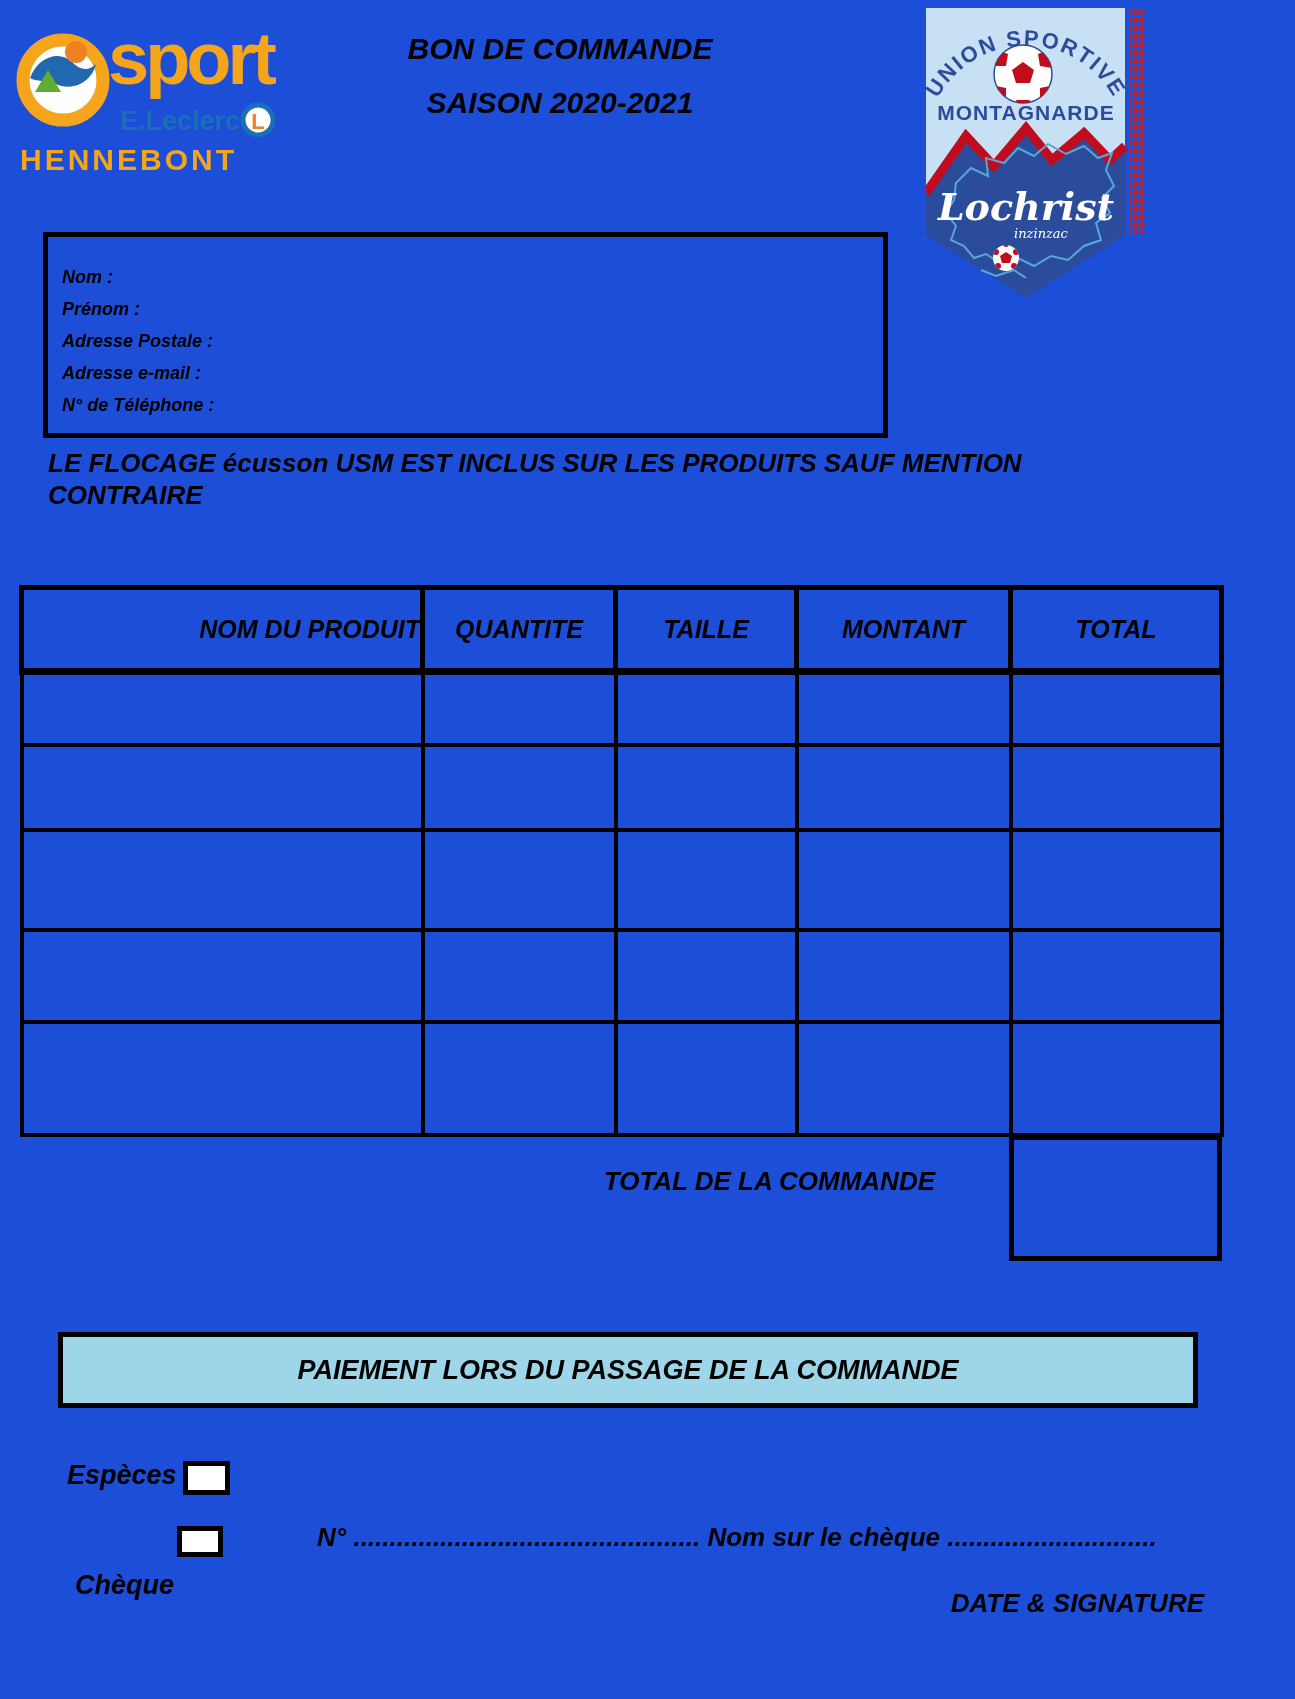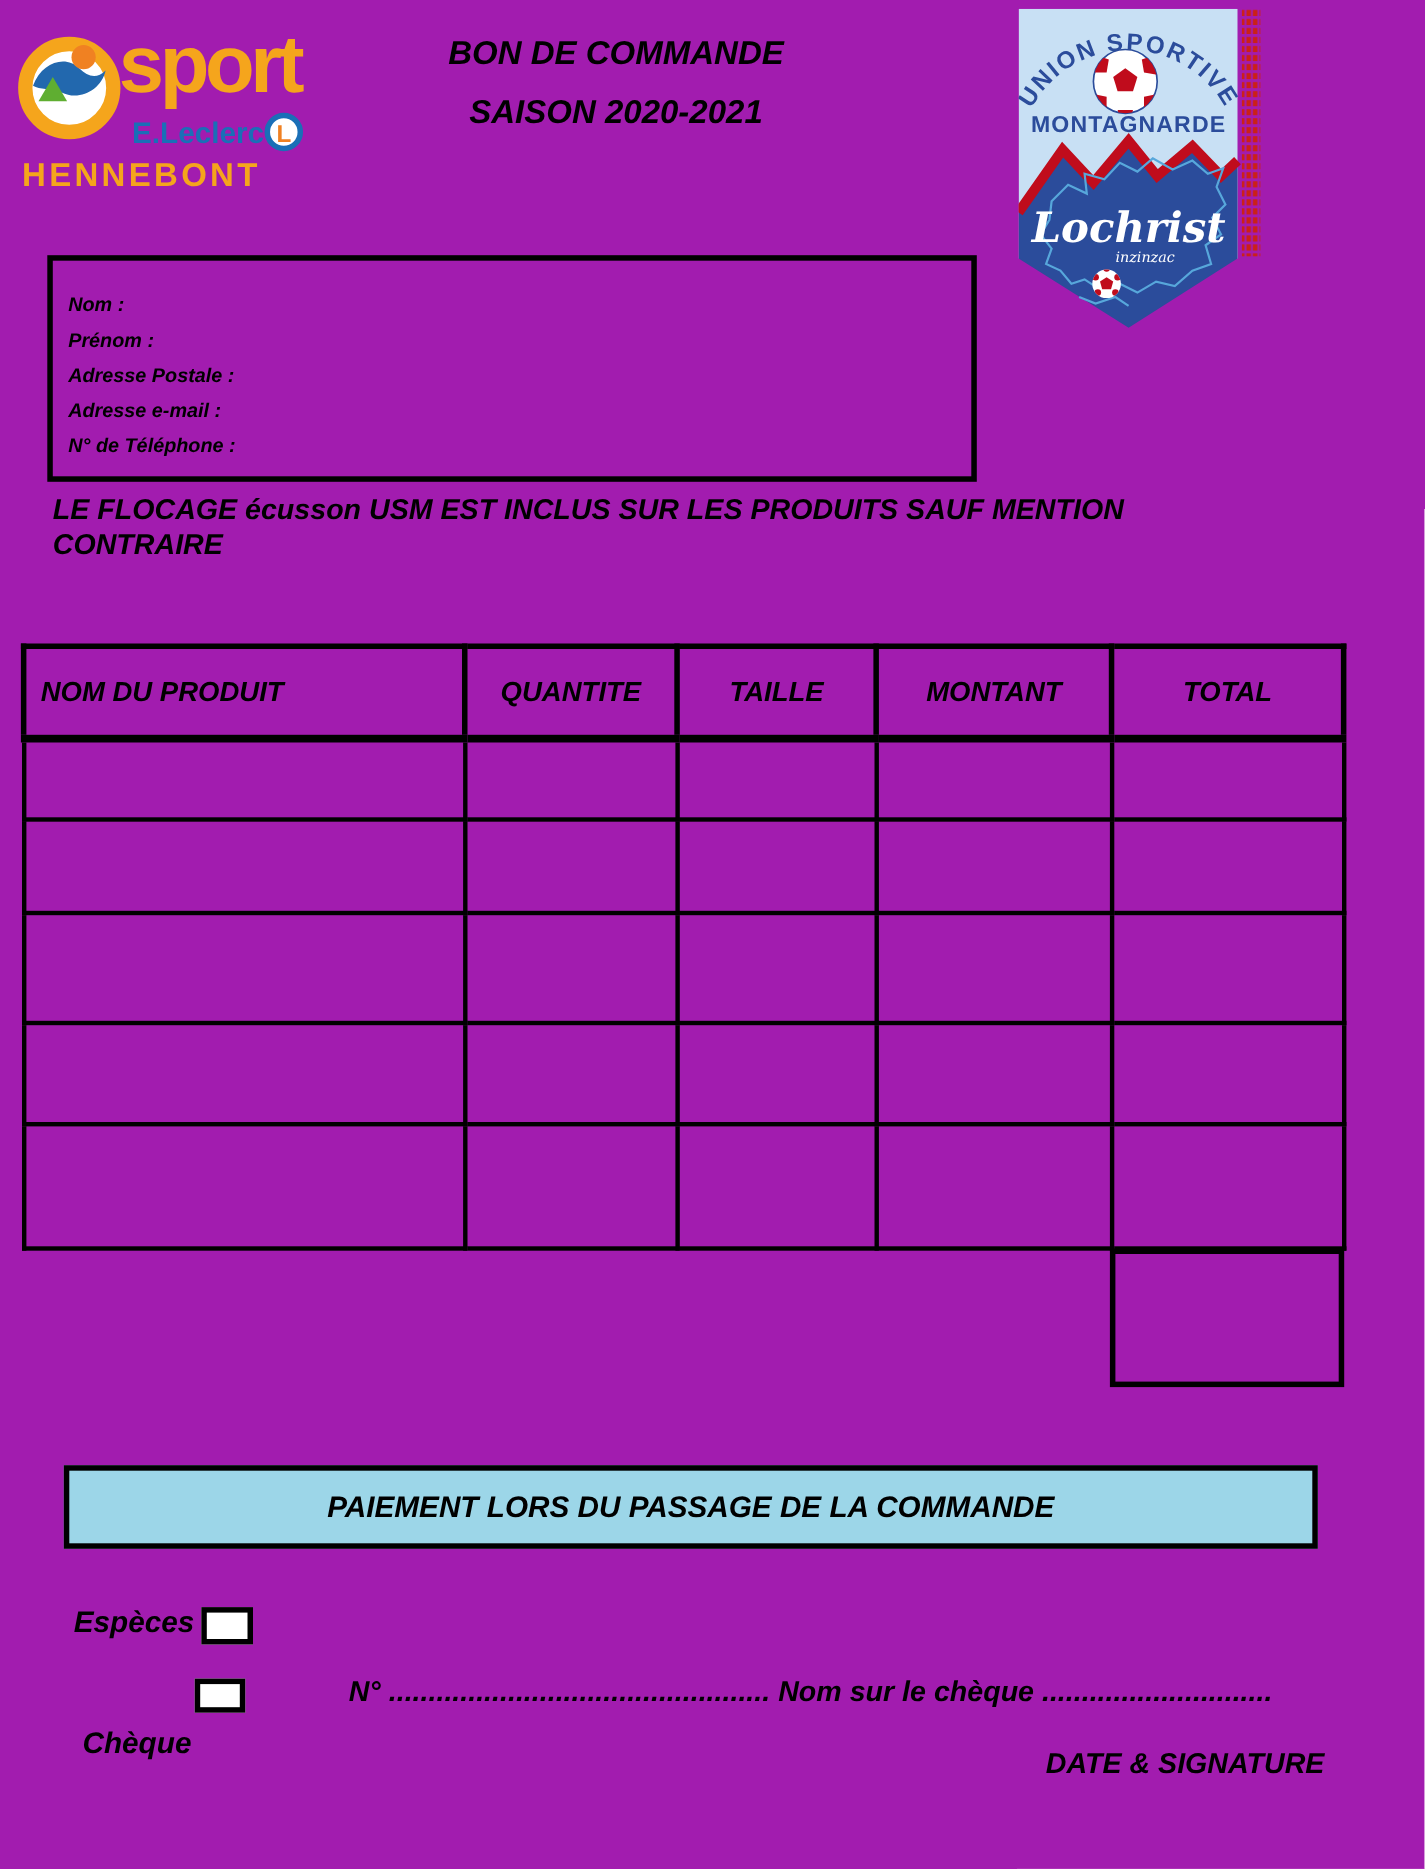--- a/index.html
+++ b/index.html
@@ -1,16 +1,16 @@
 <!DOCTYPE html>
 <html style="--orange: #F5A51C; --orange2: #F08122; --leclerc-blue: #1A6FB7; --wave-blue: #2268AE; --green: #5FAE31; --navy: #2B4C9B; --light-blue: #C8E0F4; --sky: #57A7DB; --red: #C00C1C; --red2: #CB2017; --banner-bg: #9CD6E8;"><head>
 <meta charset="utf-8">
 <style>
   html,body{margin:0;padding:0;background:#fff;}
-  #page{position:relative;width:1295px;height:1699px;background:#a21caf;overflow:hidden;
+  #page{position:relative;width:1295px;height:1699px;background:#1d4ed8;overflow:hidden;
         font-family:"Liberation Sans",sans-serif;color:#000;}
   .abs{position:absolute;}
   .bi{font-weight:bold;font-style:italic;}
   svg{font-family:"Liberation Sans",sans-serif;}
 
   
   #title-block{left:330px;top:32px;width:460px;text-align:center;}
   #title-block .t1{font-size:30px;}
   #title-block .t2{font-size:30px;margin-top:20px;}
   #hennebont{left:20px;top:143px;font-size:30px;font-weight:bold;letter-spacing:3px;color:var(--orange);}
@@ -21,21 +21,21 @@
   #customer-box .field{font-size:18px;font-weight:bold;font-style:italic;line-height:32px;}
 
   
   #notice{left:48px;top:447px;width:1030px;font-size:26px;line-height:32px;}
 
   
   #order-table{left:19px;top:585px;border-collapse:collapse;table-layout:fixed;}
   #order-table td{border:4px solid #000;padding:0;}
   #order-table tr.head td{border:5px solid #000;border-bottom:7px solid #000;
       font-weight:bold;font-style:italic;font-size:25px;text-align:center;vertical-align:middle;height:78px;}
-  #order-table tr.head td.first{text-align:left;padding-left:13px;}
+  #order-table tr.head td.first{text-align:right;padding-left:13px;}
   #total-label{left:560px;top:1166px;width:375px;text-align:right;font-size:26px;}
   #grand-total-box{left:1009px;top:1135px;width:213px;height:126px;border:5px solid #000;box-sizing:border-box;}
 
   
   #banner{left:58px;top:1332px;width:1140px;height:76px;border:5px solid #000;box-sizing:border-box;
           background:var(--banner-bg);display:flex;align-items:center;justify-content:center;font-size:27px;}
   .pay-label{font-size:27px;}
   #cash-label{left:67px;top:1460px;text-align:center;}
   #cash-box{left:183px;top:1461px;width:47px;height:34px;border:5px solid #000;box-sizing:border-box;background:#fff;}
   #cheque-label{left:75px;top:1522px;margin-top:48px;}
@@ -188,20 +188,21 @@
         <tr style="height: 113px;">
           <td></td>
           <td></td>
           <td></td>
           <td></td>
           <td></td>
         </tr>
       </tbody>
   </table>
 
+  <div class="abs bi" id="total-label">TOTAL DE LA COMMANDE</div>
   <div class="abs" id="grand-total-box"></div>
 
   <div class="abs bi" id="banner">
     <span>PAIEMENT LORS DU PASSAGE DE LA COMMANDE</span>
   </div>
 
   <div class="abs bi pay-label" id="cash-label">Espèces</div>
   <div class="abs" id="cash-box"></div>
 
   <div class="abs bi pay-label" id="cheque-label">Chèque</div>

